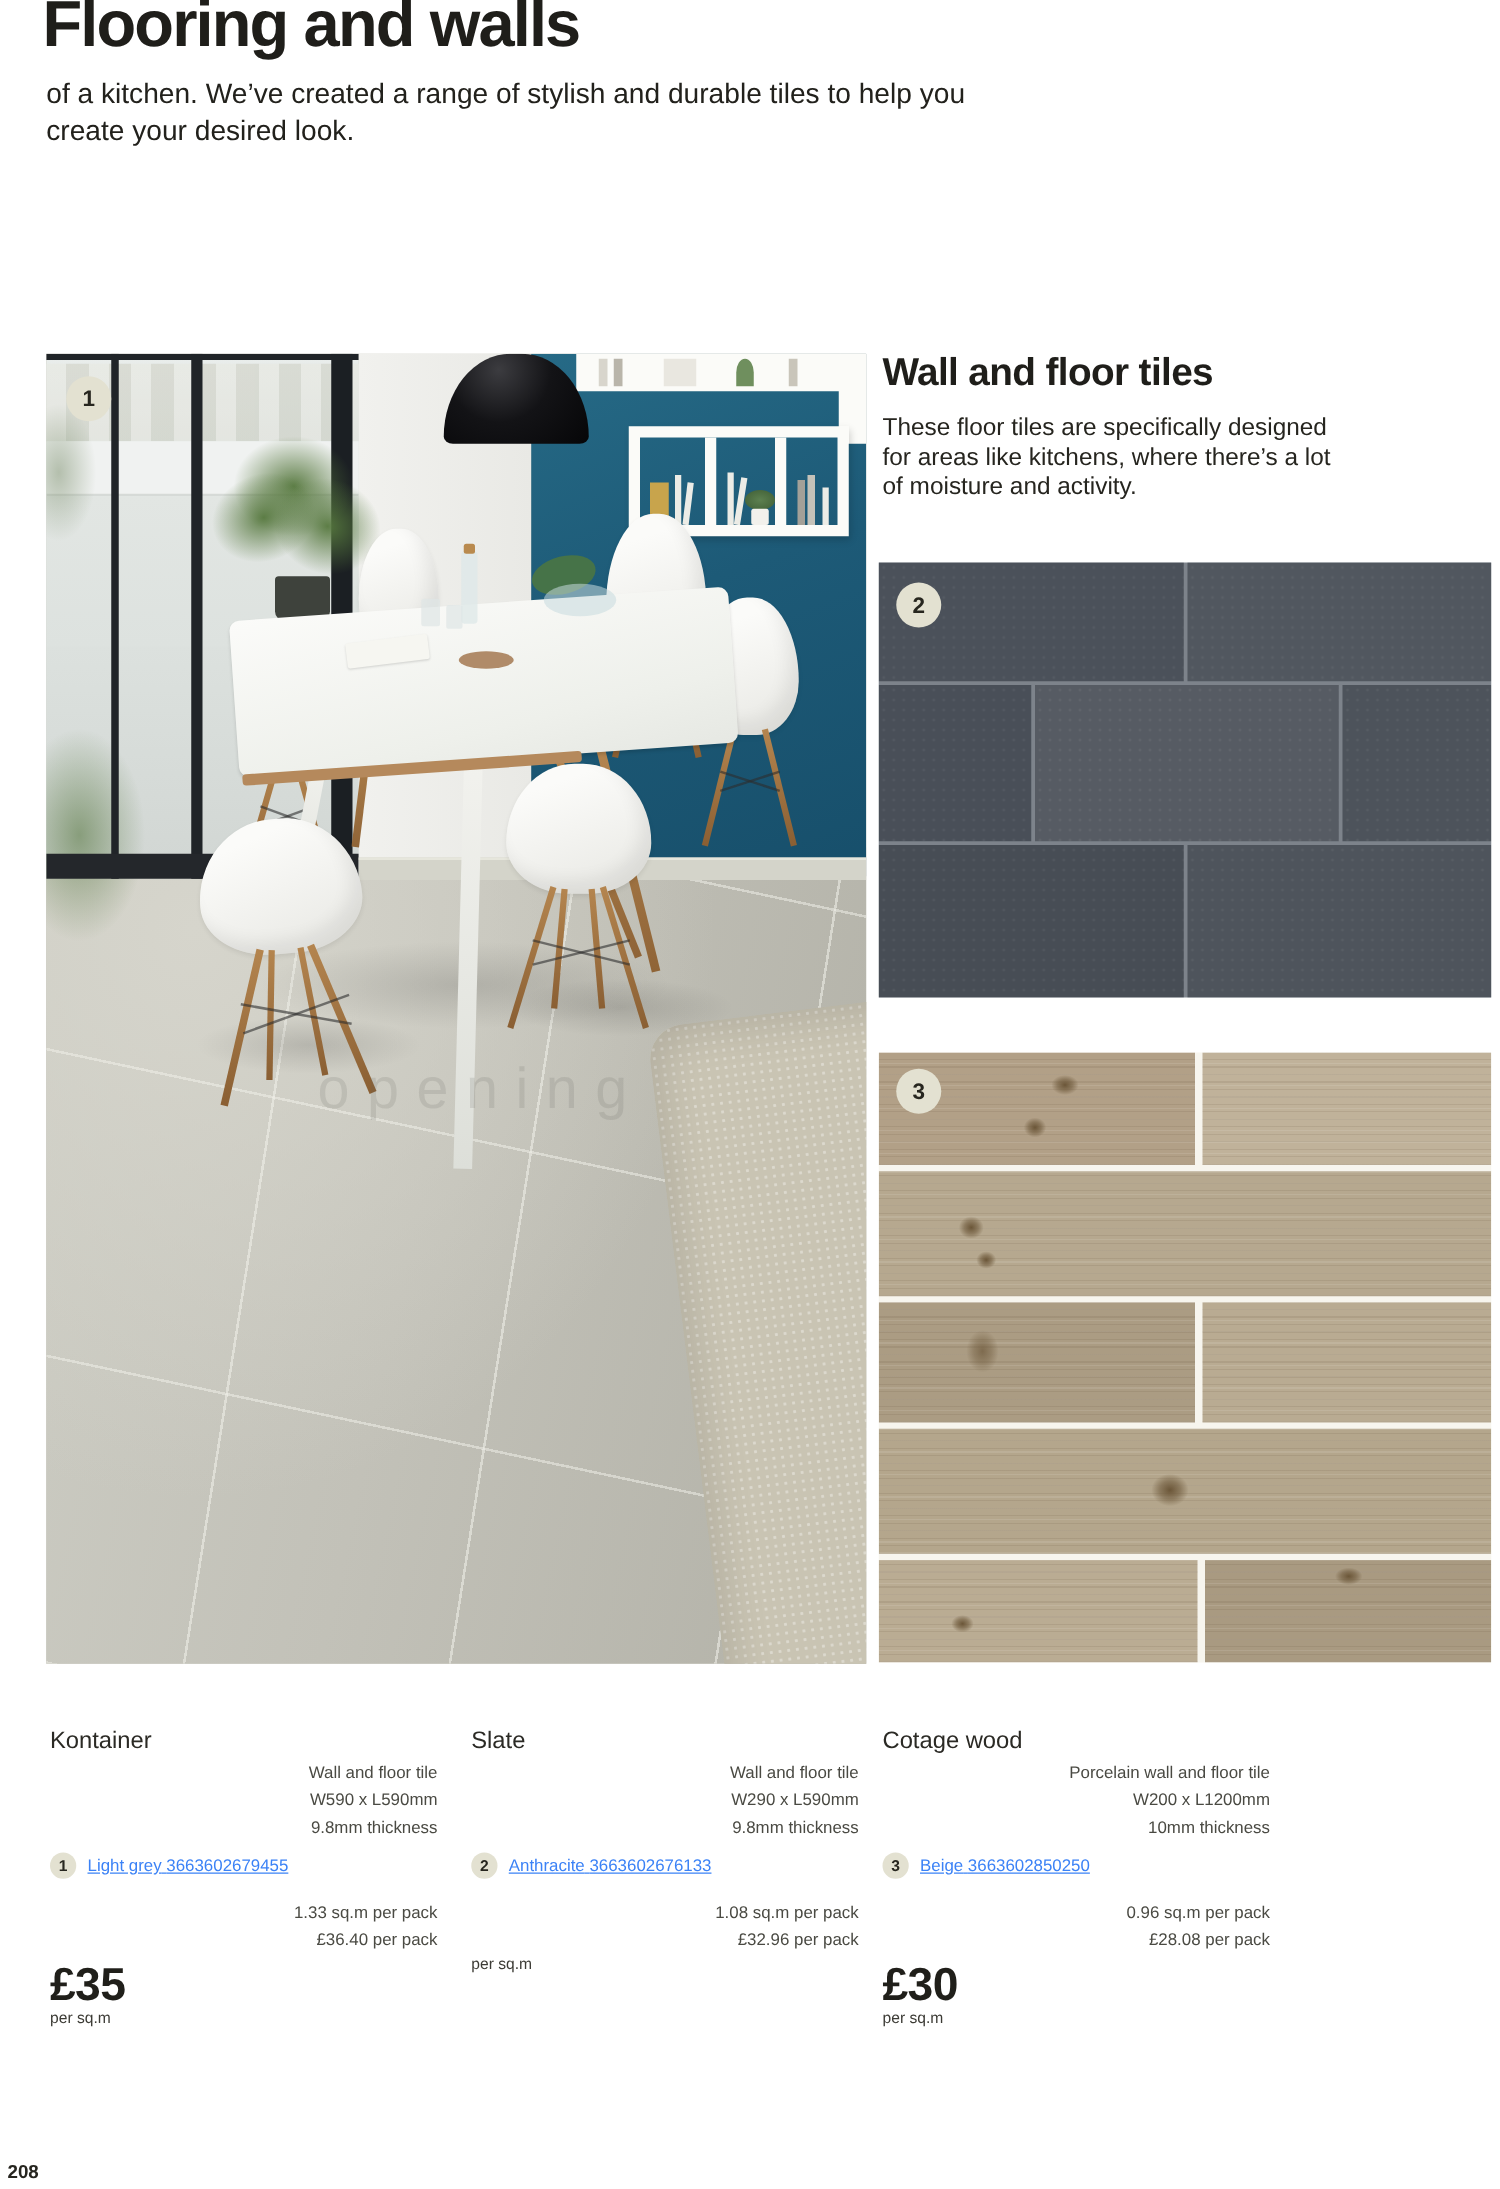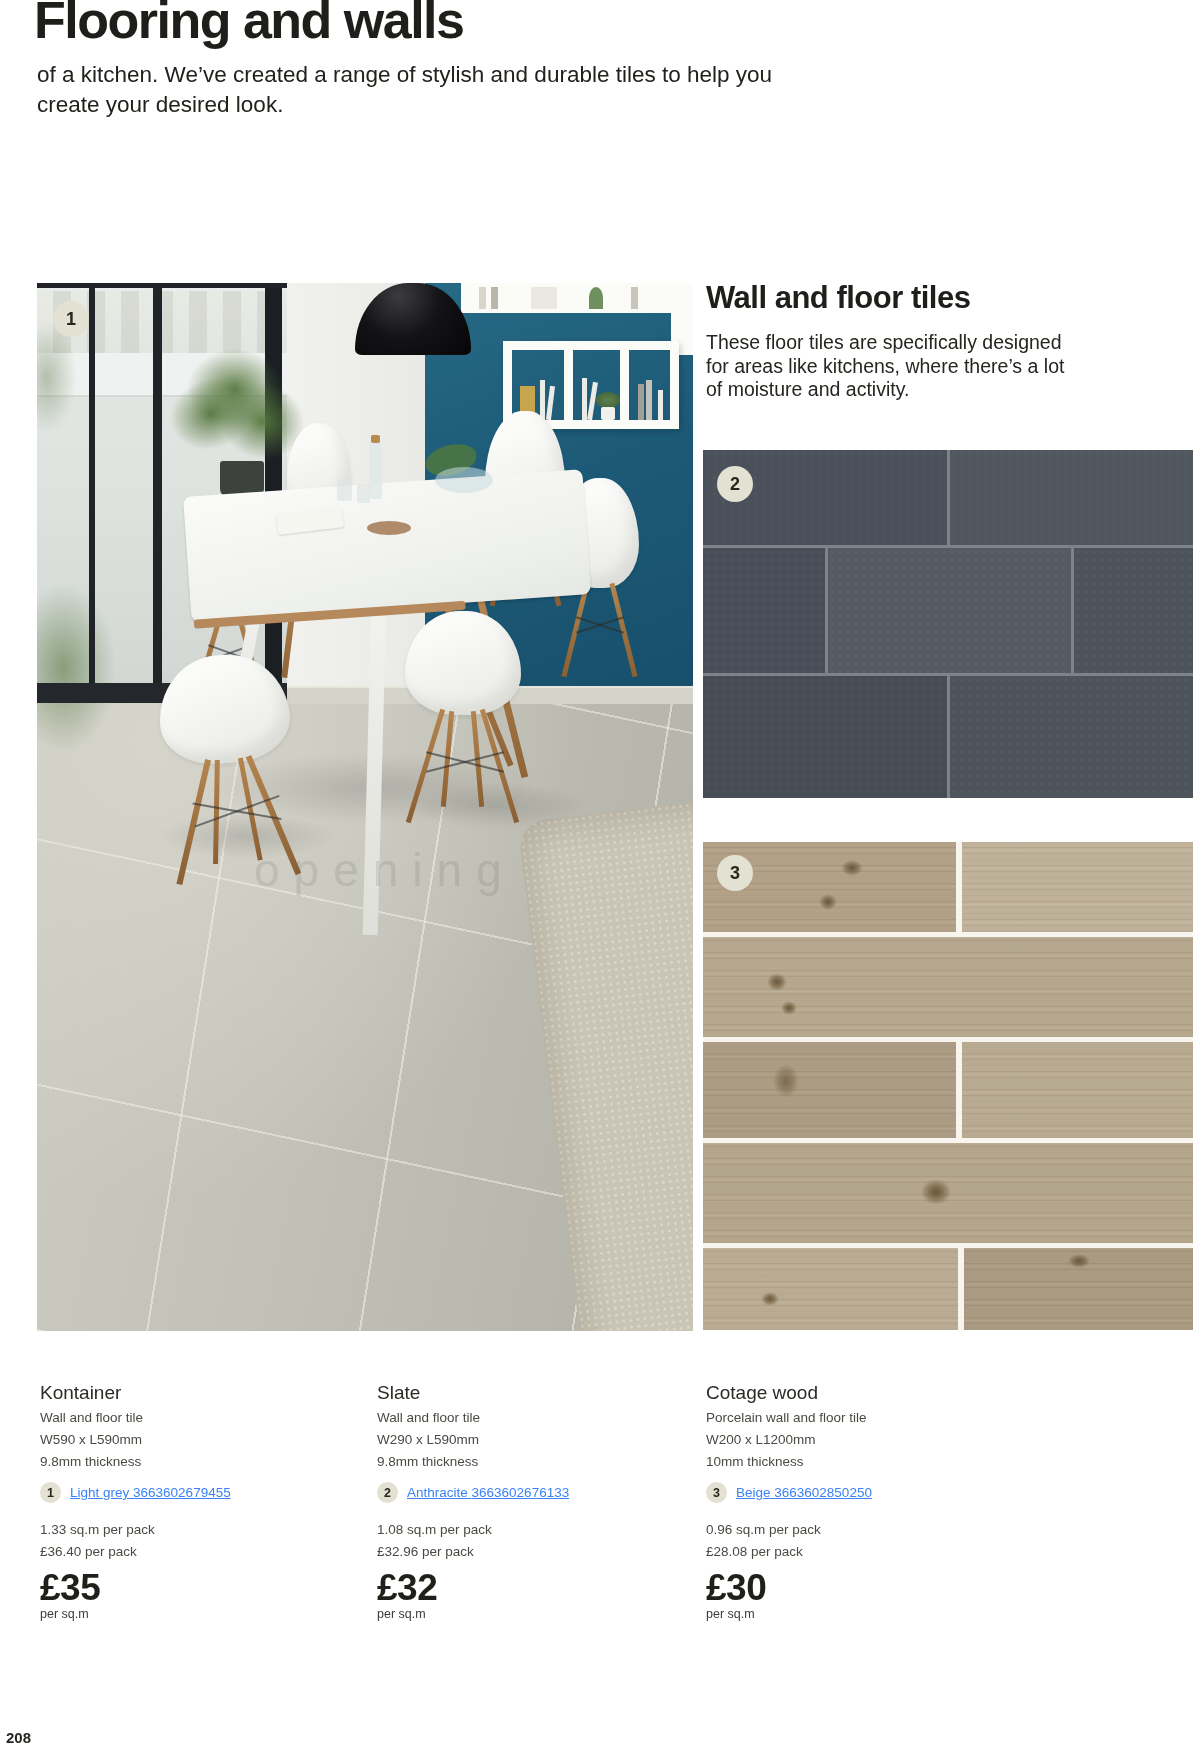--- a/index.html
+++ b/index.html
@@ -98,21 +98,21 @@
   .wood{left:703px;top:842px;width:490px;height:488px;background:#f7f5ee;overflow:hidden;}
   .plank{position:absolute;background-image:
          repeating-linear-gradient(0deg, rgba(92,72,50,.12) 0 1px, rgba(0,0,0,0) 1px 6px),
          repeating-linear-gradient(0deg, rgba(255,255,255,.10) 0 1px, rgba(0,0,0,0) 1px 9px);}
   .knot{position:absolute;border-radius:50%;
         background:radial-gradient(closest-side,#6b5638 0%, rgba(107,86,56,.55) 55%, rgba(107,86,56,0) 100%);}
 
   
   .product{position:absolute;top:1381px;width:310px;}
   .p-name{font-size:19px;line-height:24px;color:#2b2a25;margin:0 0 2px 0;font-weight:400;}
-  .p-line{font-size:13.5px;line-height:22px;color:#4a4a43;}
+  .p-line{font-size:13.5px;line-height:22px;color:#4a4a43;text-align:right;}
   .p-badge-row{margin-top:9px;display:flex;align-items:center;gap:9px;height:21px;}
   .p-badge-label{font-size:13.5px;color:#3b82f6;text-decoration:underline;}
   .p-cov{margin-top:16px;}
   .p-price{font-size:37px;font-weight:700;letter-spacing:-0.5px;color:#201f1a;margin-top:7px;line-height:36px;}
   .p-unit{font-size:12.5px;color:#3c3b35;margin-top:1px;}
 
   .footer-num{left:6px;top:1729px;font-size:15px;font-weight:700;color:#26251f;}
 </style>
 </head>
 <body>
@@ -321,21 +321,20 @@
     <div class="p-name">Slate</div>
     <div class="p-line">Wall and floor tile</div>
     <div class="p-line">W290 x L590mm</div>
     <div class="p-line">9.8mm thickness</div>
     <div class="p-badge-row">
       <span class="badge small">2</span>
       <span class="p-badge-label"><span>Anthracite</span> <span>3663602676133</span></span>
     </div>
     <div class="p-line p-cov">1.08 sq.m per pack</div>
     <div class="p-line">£32.96 per pack</div>
-    <div class="p-price">£32</div>
     <div class="p-unit">per sq.m</div>
   </div>
 
   <div class="product" style="left:706px;">
     <div class="p-name">Cotage wood</div>
     <div class="p-line">Porcelain wall and floor tile</div>
     <div class="p-line">W200 x L1200mm</div>
     <div class="p-line">10mm thickness</div>
     <div class="p-badge-row">
       <span class="badge small">3</span>

